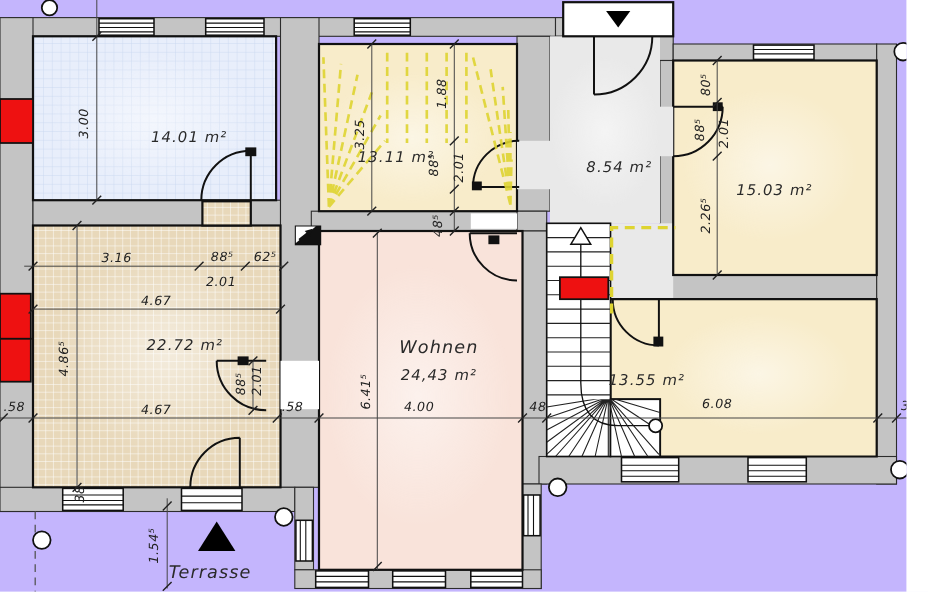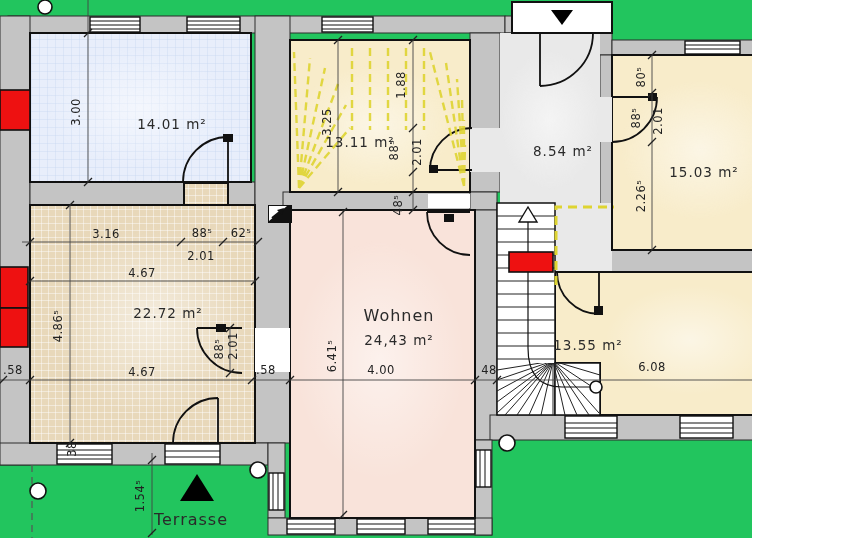--- a/index.html
+++ b/index.html
@@ -1,17 +1,17 @@
 <!DOCTYPE html>
 <html style="--c-wall: #c4c4c4; --c-cream: #f8ecca; --c-pink: #f9e3da; --c-hall: #e9e9e9; --c-blue_bg: #e8eefb; --c-blue_line: #c8d6ef; --c-tan_bg: #e8d8ba; --c-tan_line: #ffffff; --c-red: #ee1111; --c-dash: #ded431;"><head>
 <meta charset="utf-8">
 <style>
   html,body{margin:0;padding:0;background:#fff;}
   body{font-family:"DejaVu Sans","Liberation Sans",sans-serif;}
-  #plan-wrap{width:752px;height:538px;position:relative;background:#22c55e;overflow:hidden;}
+  #plan-wrap{width:824px;height:538px;position:relative;background:#c4b5fd;overflow:hidden;font-style:italic;}
   svg{display:block;}
   .wall{fill:var(--c-wall);stroke:#2c2c2c;stroke-width:1;}
   .roomblue{fill:url(#patBlue);stroke:#111;stroke-width:2;}
   .roomtan{fill:url(#patTan);stroke:#111;stroke-width:2;}
   .cream{fill:var(--c-cream);stroke:#111;stroke-width:2;}
   .pink{fill:var(--c-pink);stroke:#111;stroke-width:2;}
   .hall{fill:var(--c-hall);}
   .win{fill:#fff;stroke:#111;stroke-width:1.4;}
   .winline{stroke:#111;stroke-width:1;}
   .redmark{fill:var(--c-red);stroke:#111;stroke-width:1.6;}

